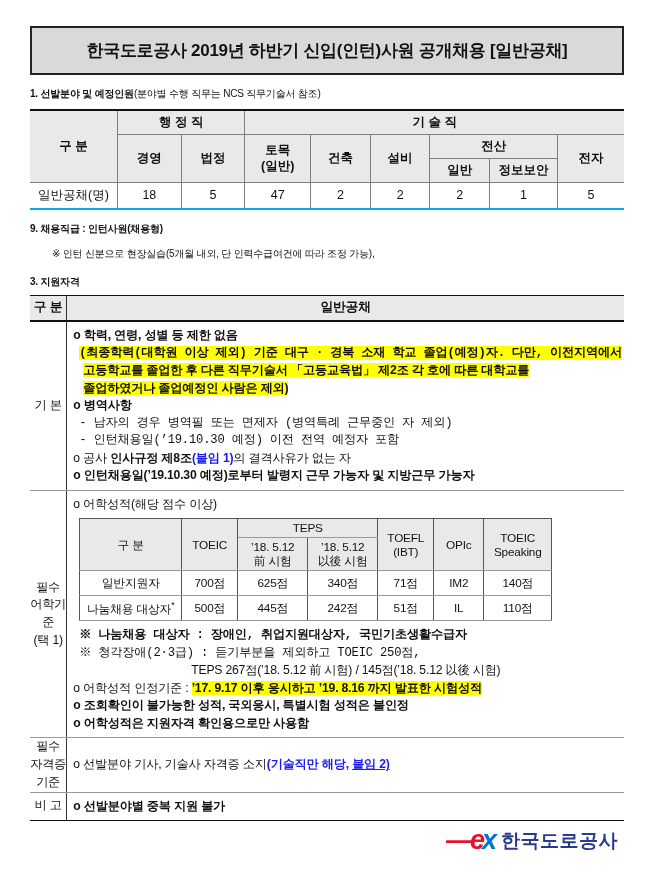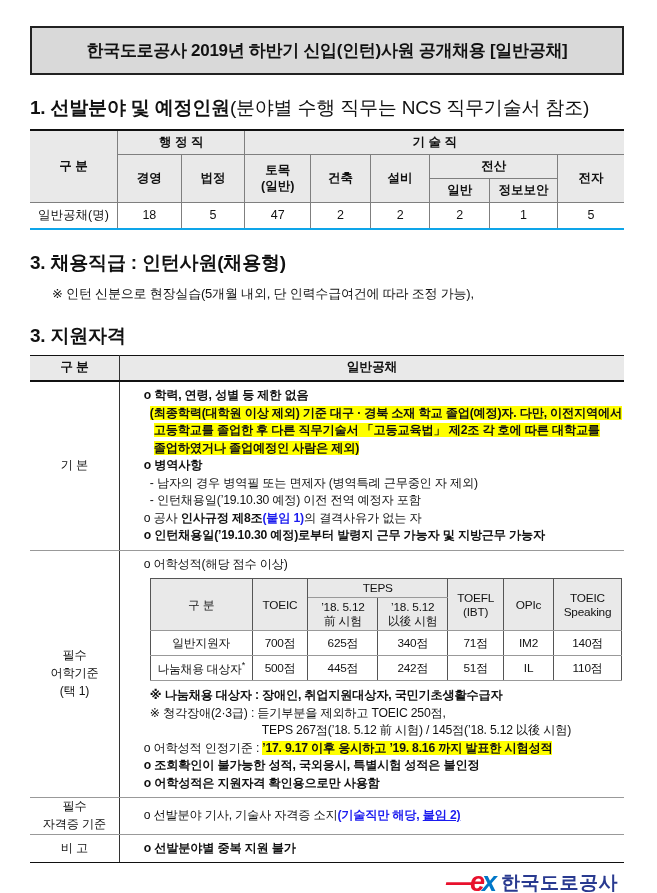--- a/index.html
+++ b/index.html
@@ -4,51 +4,51 @@
 <style>
   * { margin:0; padding:0; box-sizing:border-box; }
   html,body { width:657px; height:893px; background:#ffffff; overflow:hidden;
     font-family:"Liberation Sans","DejaVu Sans",sans-serif; color:#111; }
   .page { width:654px; height:893px; padding:26px 30px 0 30px; }
 
   
   .title-box { border:2px solid #222; background:#d9d9d9; text-align:center;
     font-size:17px; font-weight:bold; padding:11px 0; letter-spacing:-0.3px; }
 
-  .sec-heading { font-size:19px; font-weight:bold; margin-top:20px; letter-spacing:-0.2px; }
+  .sec-heading { font-size:10px; font-weight:bold; margin-top:12px; letter-spacing:-0.2px; }
   .sec-heading .norm { font-weight:normal; }
 
   
   .t1 { width:100%; border-collapse:collapse; text-align:center; font-size:12.5px; margin-top:8px; }
   .t1 td { border:1px solid #7f7f7f; padding:3px 6px; height:22px; }
   .t1 .hd { background:#e9e9e9; font-weight:bold; }
   .t1 .bt { border-top:2px solid #111; }
   .t1 .bb { border-bottom:2px solid #0ea5e9; }
   .t1 .el { border-left:none; }
   .t1 .er { border-right:none; }
   .t1 .two { line-height:1.25; }
   .t1 .drow td { height:26px; }
 
   
-  .s2-line { font-size:13px; line-height:19px; margin-top:5px; letter-spacing:-0.2px; }
+  .s2-line { font-size:10px; line-height:19px; margin-top:5px; letter-spacing:-0.2px; }
   .s2-line.first { padding-left:22px; margin-top:8px; }
   .s2-line.second { padding-left:42px; }
   .b { font-weight:bold; }
 
   
   .t3 { width:100%; border-collapse:collapse; font-size:12.2px; margin-top:6px; letter-spacing:-0.2px; }
   .t3 td { vertical-align:middle; }
   .t3 .lab { width:90px; text-align:center; border-right:1px solid #333; line-height:1.45; }
   .t3 .hrow td { background:#e9e9e9; border-top:1.5px solid #111; border-bottom:2px solid #111;
     font-weight:bold; text-align:center; height:26px; font-size:12.8px; }
   .t3 .brow td { border-bottom:1px solid #999; }
   .t3 .lastrow td { border-bottom:1.5px solid #111; }
-  .t3 .content { padding:5px 2px 5px 24px; }
+  .t3 .content { padding:5px 2px 5px 6px; }
   .ln { line-height:17.5px; white-space:nowrap; }
-  .ln.ind1 { padding-left:6px; }
+  .ln.ind1 { padding-left:6px;font-family:Liberation Mono, monospace; }
   .ln.ind2 { padding-left:10px; }
   .ln.cont-indent { padding-left:118px; }
   .hl { background:#ffff00; font-weight:bold; }
   .blue { color:#1b1bef; font-weight:bold; }
   .blue.ul { text-decoration:underline;text-align:right; }
 
   
   .lt { border-collapse:collapse; text-align:center; font-size:11.8px; margin:5px 0 6px 6px;
     border:1.5px solid #333; }
   .lt td { border:1px solid #555; padding:2px 3px; line-height:1.2; }
@@ -121,21 +121,21 @@
       <td class="bb">47</td>
       <td class="bb">2</td>
       <td class="bb">2</td>
       <td class="bb">2</td>
       <td class="bb">1</td>
       <td class="bb er">5</td>
     </tr>
   </tbody>
     </table>
 
-  <div class="sec-heading">3. 채용직급 : 인턴사원(채용형)</div>
+  <div class="sec-heading">9. 채용직급 : 인턴사원(채용형)</div>
   <div class="s2-line first">※ 인턴 신분으로 현장실습(5개월 내외, 단 인력수급여건에 따라 조정 가능),</div>
 
   <div class="sec-heading">3. 지원자격</div>
 
   <table class="t3">
     <tbody>
         <tr class="hrow">
       <td class="lab">구 분</td>
       <td>일반공채</td>
     </tr>

